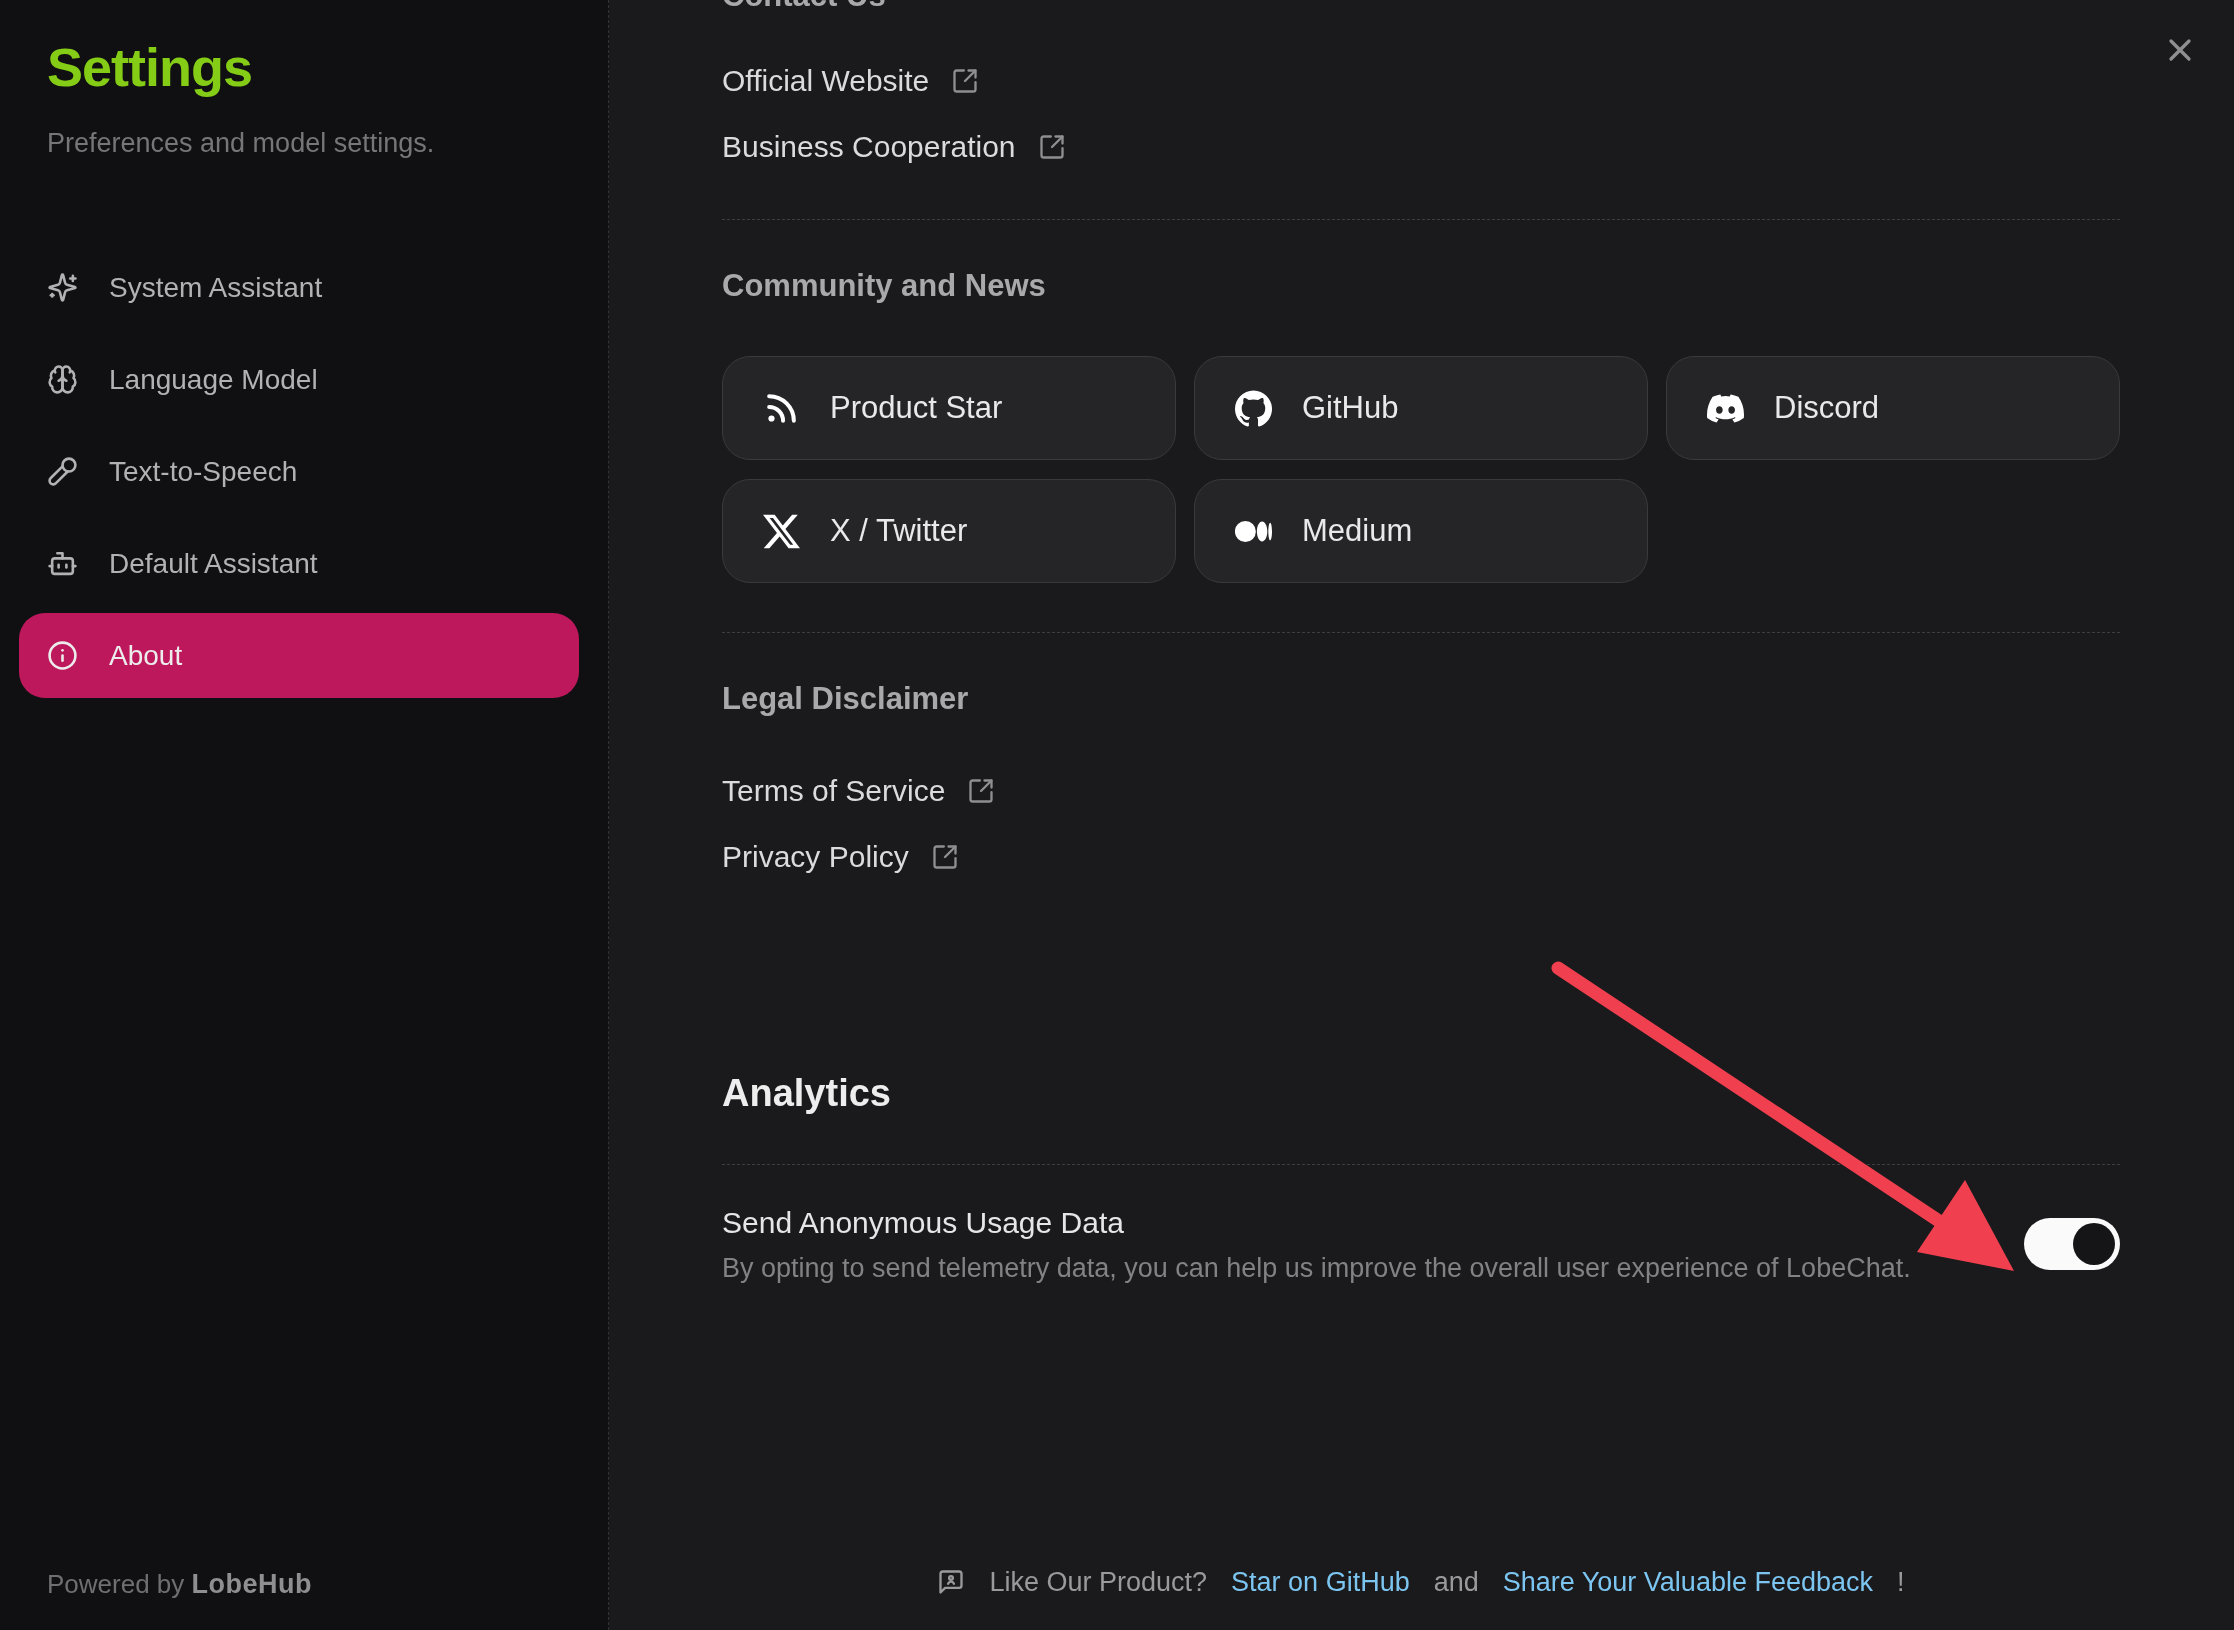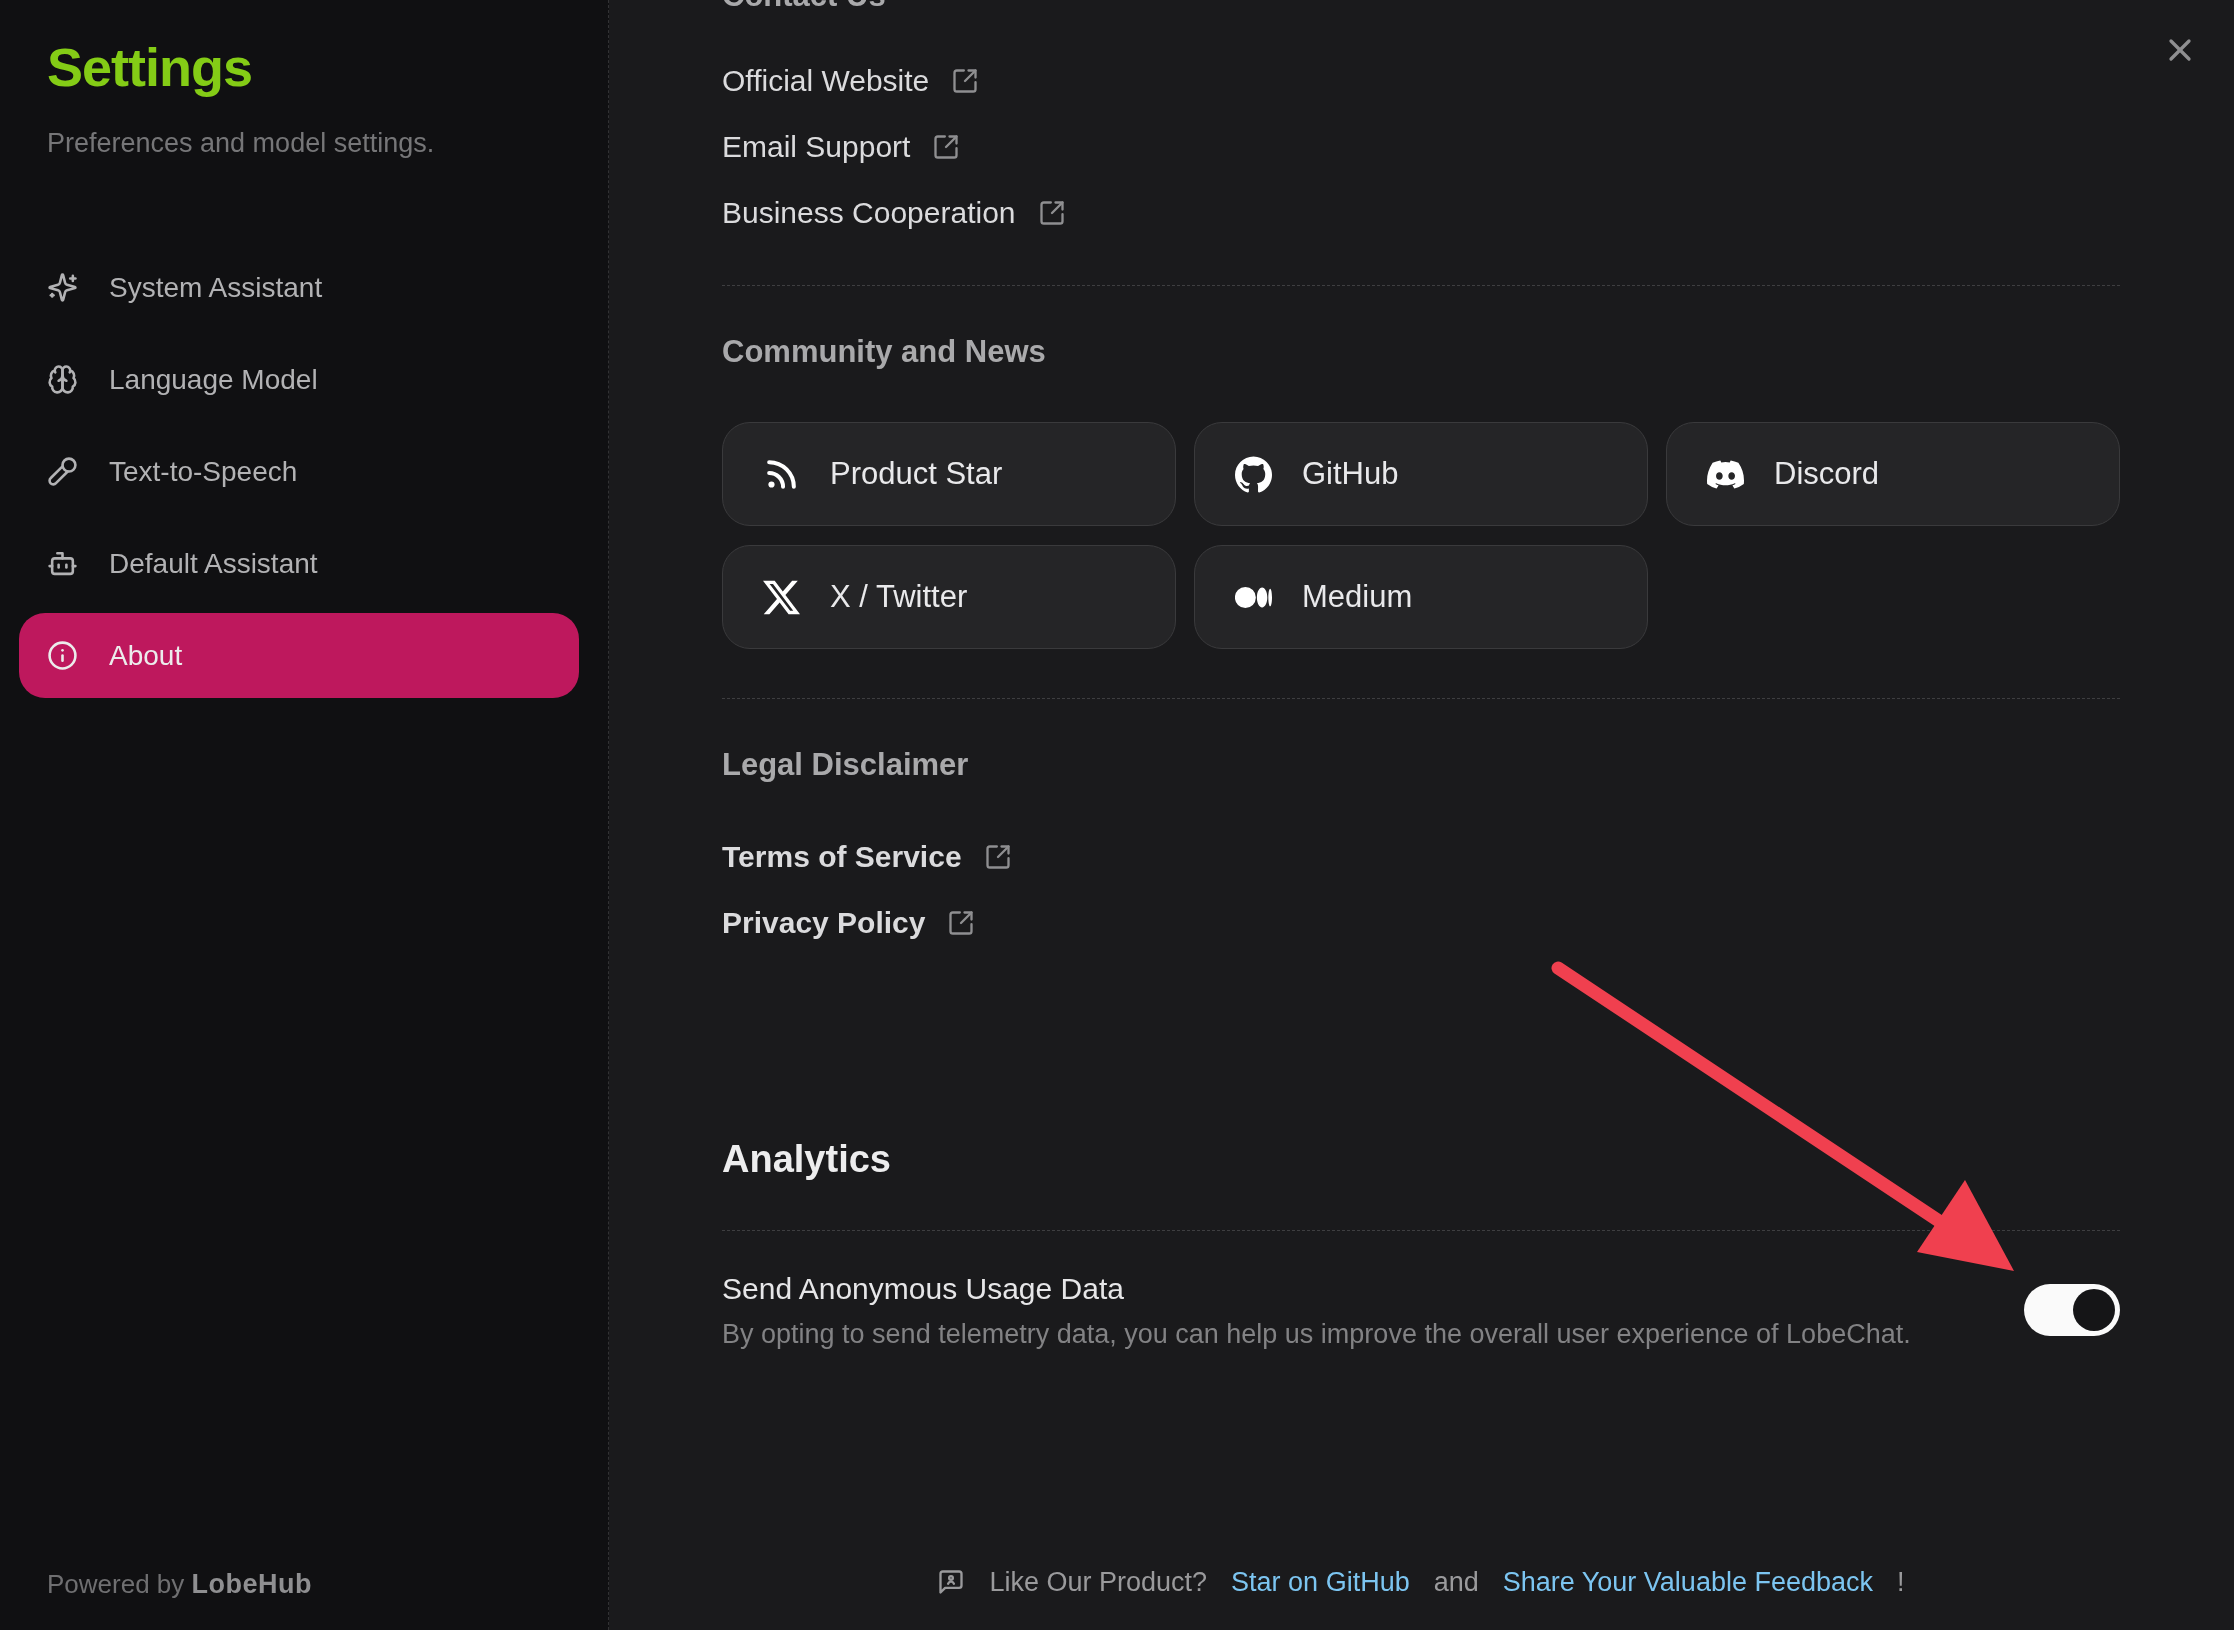--- a/index.html
+++ b/index.html
@@ -37,21 +37,21 @@
   .div2 { margin-top:49px; }
   .div3 { margin-top:45px; }
   .h-comm { margin-top:44px; }
   .h-legal { margin-top:44px; }
   .h-analytics { margin-top:177px; }
   .grid { margin-top:48px; display:grid; grid-template-columns:repeat(3,1fr); gap:19px 18px; }
   .card { height:104px; border-radius:28px; background:#252527; border:1px solid #3a3a3c;
           display:flex; align-items:center; padding-left:40px; gap:30px; cursor:pointer; }
   .card svg { width:37px; height:37px; color:#fff; }
   .card .lbl { font-size:31px; color:#e9e9eb; }
-  .links-legal { margin-top:37px;font-weight:bold; }
+  .links-legal { margin-top:37px; }
   .analytics-row { margin-top:36px; display:flex; justify-content:space-between; }
   .setting-title { font-size:30px; color:#e6e6e8; line-height:44px; }
   .setting-desc { margin-top:4px; font-size:27px; color:#828284; line-height:38px; }
   .toggle { position:relative; width:96px; height:52px; border-radius:26px; background:#fafafa;
             align-self:center; flex:0 0 96px; margin-left:40px; cursor:pointer; }
   .toggle .knob { position:absolute; top:5px; right:5px; width:42px; height:42px;
                   border-radius:50%; background:#151517; }
   .footer { position:absolute; left:112px; right:114px; bottom:26px; height:44px;
             display:flex; align-items:center; justify-content:center; gap:24px;
             font-size:27px; color:#9a9a9c; white-space:nowrap; }
@@ -138,28 +138,20 @@
     <div class="links-top">
       <div class="link-row">
         <span class="lbl">Official Website</span>
         <svg viewBox="0 0 24 24" fill="none" stroke="currentColor" stroke-width="2" stroke-linecap="round" stroke-linejoin="round">
             <path d="M21 13v6a2 2 0 0 1-2 2H5a2 2 0 0 1-2-2V5a2 2 0 0 1 2-2h6"></path>
             <path d="m21 3-9 9"></path>
             <path d="M15 3h6v6"></path>
           </svg>
       </div>
       <div class="link-row">
-        <span class="lbl">Email Support</span>
-        <svg viewBox="0 0 24 24" fill="none" stroke="currentColor" stroke-width="2" stroke-linecap="round" stroke-linejoin="round">
-            <path d="M21 13v6a2 2 0 0 1-2 2H5a2 2 0 0 1-2-2V5a2 2 0 0 1 2-2h6"></path>
-            <path d="m21 3-9 9"></path>
-            <path d="M15 3h6v6"></path>
-          </svg>
-      </div>
-      <div class="link-row">
         <span class="lbl">Business Cooperation</span>
         <svg viewBox="0 0 24 24" fill="none" stroke="currentColor" stroke-width="2" stroke-linecap="round" stroke-linejoin="round">
             <path d="M21 13v6a2 2 0 0 1-2 2H5a2 2 0 0 1-2-2V5a2 2 0 0 1 2-2h6"></path>
             <path d="m21 3-9 9"></path>
             <path d="M15 3h6v6"></path>
           </svg>
       </div>
     </div>
 
     <hr class="divider div1">

